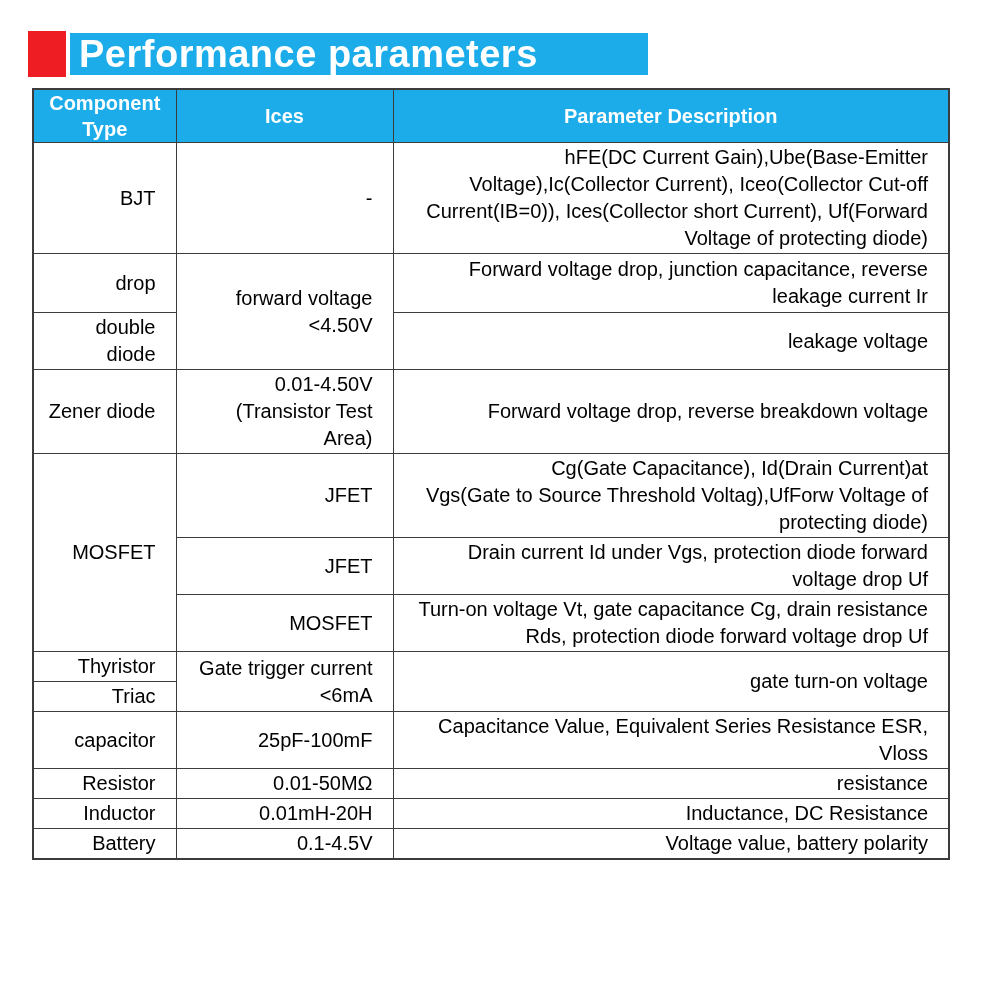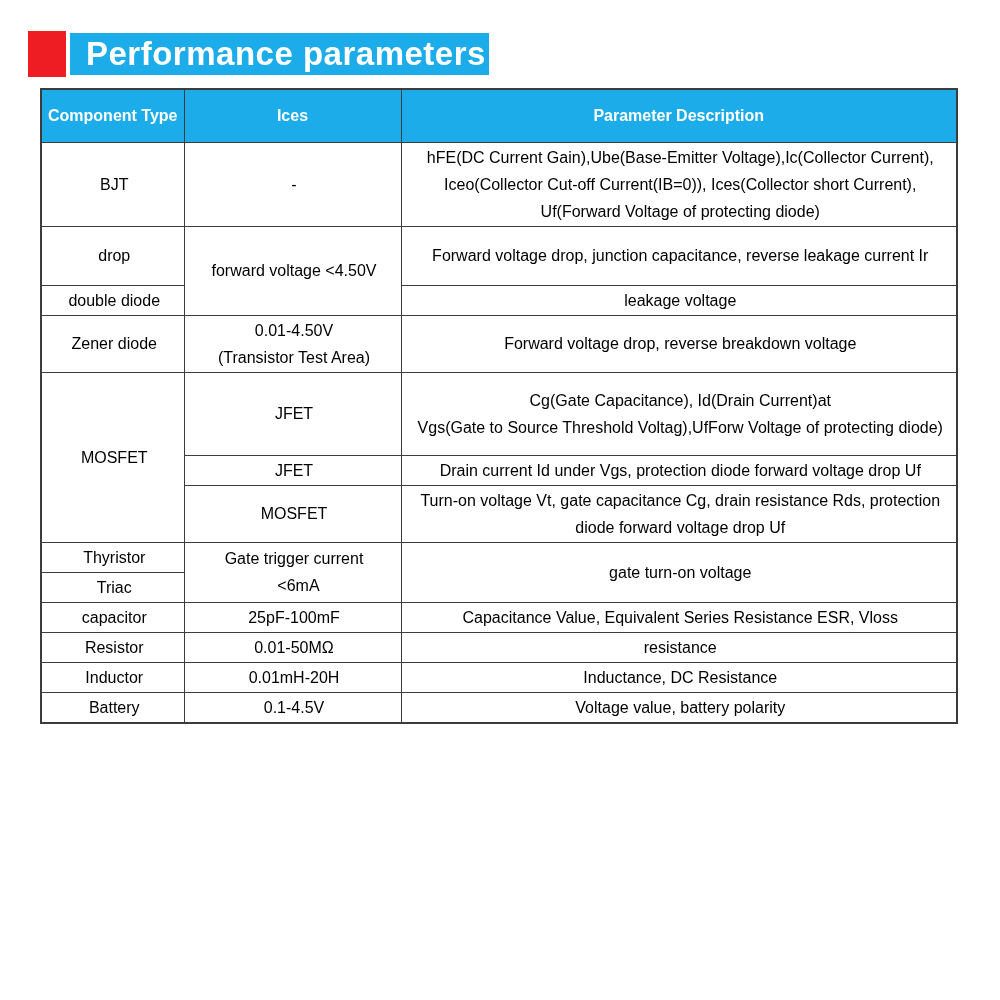--- a/index.html
+++ b/index.html
@@ -10,37 +10,37 @@
   html,body{margin:0;padding:0;}
   body{
     width:1000px;height:1000px;position:relative;background:#ffffff;
     font-family:"Liberation Sans", sans-serif;color:#000;
   }
   .red-block{
     position:absolute;left:28px;top:31px;width:38px;height:46px;
     background:var(--accent-red);
   }
   .title-bar{
-    position:absolute;left:70px;top:33px;width:419px;height:42px;
+    position:absolute;left:70px;top:33px;width:578px;height:42px;
     background:var(--accent-cyan);color:#fff;
-    font-size:33px;font-weight:bold;line-height:42px;
-    padding-left:16px;box-sizing:border-box;letter-spacing:0.5px;
+    font-size:38px;font-weight:bold;line-height:42px;
+    padding-left:9px;box-sizing:border-box;letter-spacing:0.5px;
     white-space:nowrap;overflow:hidden;
   }
   table.spec-table{
-    position:absolute;left:40px;top:88px;width:916px;
+    position:absolute;left:32px;top:88px;width:916px;
     border-collapse:collapse;table-layout:fixed;
-    font-size:16px;
+    font-size:20px;
     border:2px solid var(--border);
   }
   .spec-table th,.spec-table td{
     border:1px solid var(--border);
-    padding:1px 8px 1px 11px;
+    padding:1px 20px 1px 11px;
     vertical-align:middle;
-    text-align:center;
+    text-align:right;
     line-height:27px;
     overflow:hidden;
     box-sizing:border-box;
   }
   .spec-table thead th{
     background:var(--accent-cyan);
     color:#fff;font-weight:bold;text-align:center;
     line-height:26px;padding:0 4px;
   }
   .justify{text-align:justify;}

